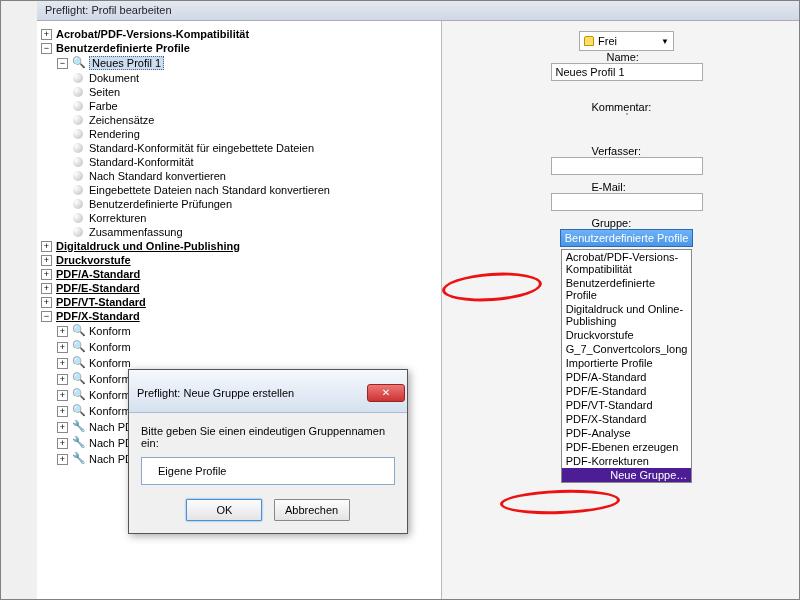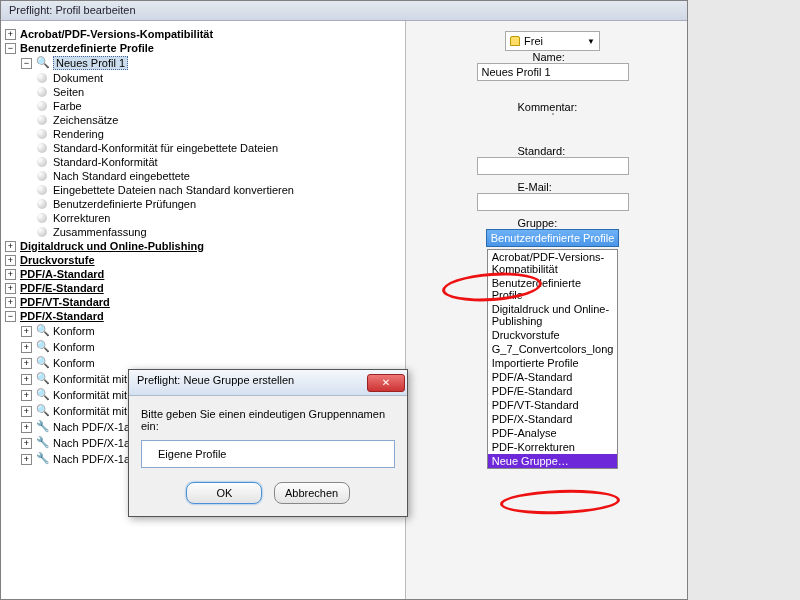--- a/index.html
+++ b/index.html
@@ -1,18 +1,18 @@
 <!DOCTYPE html>
 <html><head>
 <meta charset="utf-8">
 <style>
 * { box-sizing: border-box; margin: 0; padding: 0; font-family: "Segoe UI", Tahoma, sans-serif; font-size: 11px; }
 body { background: #e8e8e8; width: 800px; height: 600px; overflow: hidden; position: relative; }
 
-.window { width: 688px; height: 600px; background: #f0f0f0; border: 1px solid #808080; }
+.window { width: 800px; height: 600px; background: #f0f0f0; border: 1px solid #808080; padding-left: 36px; }
 .titlebar { height: 20px; background: linear-gradient(#e4e9f0, #cfd8e5); border-bottom: 1px solid #aab; padding: 3px 8px; color: #223; }
 .content { display: flex; height: calc(100% - 20px); }
 
 .left-pane { width: 405px; background: #fff; border-right: 1px solid #bbb; overflow: hidden; padding: 6px 4px; }
 .tree { list-style: none; }
 .tree li { white-space: nowrap; padding: 1px 0; display: flex; align-items: center; }
 .tree .sq { display: inline-flex; align-items: center; justify-content: center; width: 11px; height: 11px; border: 1px solid #888; background: #fff; font-size: 9px; line-height: 1; margin-right: 4px; cursor: pointer; }
 .tree .indent1 { padding-left: 16px; }
 .tree .indent2 { padding-left: 32px; }
 .tree .bold { font-weight: bold; }
@@ -25,32 +25,32 @@
 .row { display: flex; align-items: center; margin-bottom: 6px; flex-direction: column; }
 .lock-combo { width: 95px; height: 20px; background: #fff; border: 1px solid #aaa; display: flex; align-items: center; padding: 0 4px; }
 .lock-combo .dd { margin-left: auto; font-size:8px; }
 .lbl { width: 70px; }
 .txt { flex: 1; height: 20px; background: #fff; border: 1px solid #aaa; padding: 2px 4px; margin-right: 0; }
 .ta { flex:1; height: 70px; background: #fff; border: 1px solid #aaa; }
 
 .gruppe-select { flex:1; height:20px; background: linear-gradient(#6eb1f7,#4a96e8); color:#fff; border:1px solid #2b6cb0; padding:2px 4px; position:relative;}
 .dropdown { position:absolute; left:0; top:19px; right:0; background:#fff; border:1px solid #888; color:#000; z-index:5;}
 .dropdown div { padding:1px 4px; }
-.dropdown .hl { background:#6d28d9; color:#fff; }
+.dropdown .hl { background:#4c1d95; color:#fff;text-align:right; }
 
 .circ1 { position:absolute; border:3px solid #e11; border-radius:50%; width:100px; height:28px; left:442px; top:273px; z-index:10; pointer-events:none; transform:rotate(-4deg);}
 .circ2 { position:absolute; border:3px solid #e11; border-radius:50%; width:120px; height:24px; left:500px; top:490px; z-index:10; pointer-events:none; transform:rotate(-2deg);}
 
 .dialog { position: absolute; left: 128px; top: 369px; width: 280px; background: #f0f0f0; border: 1px solid #555; box-shadow: 2px 2px 8px rgba(0,0,0,0.35); z-index: 20; }
-.dlg-tb { height: 26px; background: linear-gradient(#f5f8fc,#d5e1f0); display:flex; padding:4px 2px 0 8px; border-bottom:1px solid #abc;}
+.dlg-tb { height: 43px; background: linear-gradient(#f5f8fc,#d5e1f0); display:flex; align-items:center; padding:4px 2px 0 8px; border-bottom:1px solid #abc;}
 .dlg-tb .close { margin-left:auto; width:38px; height:18px; background:linear-gradient(#e77,#c33); border:1px solid #922; border-radius:3px; color:#fff; text-align:center; font-size:10px; line-height:16px;}
 .dlg-body { padding: 12px; }
 .dlg-input { width:100%; height:28px; border:1px solid #8aa8cf; background:#fff; padding:3px 16px; margin-top:8px; margin-bottom:14px;}
 .dlg-btns { text-align:center; }
-.dlg-btns button { width:76px; height:22px; margin:0 4px; background:linear-gradient(#fdfdfd,#e4e4e4); border:1px solid #888; border-radius:8px; cursor:pointer;}
+.dlg-btns button { width:76px; height:22px; margin:0 4px; background:linear-gradient(#fdfdfd,#e4e4e4); border:1px solid #888; border-radius:1px; cursor:pointer;}
 .dlg-btns button.primary { border:1px solid #4a90d9; box-shadow:0 0 2px #4a90d9;}
 .lockicon{display:inline-block;width:10px;height:10px;border:1px solid #b90;border-radius:2px 2px 0 0;background:#fd6;margin-right:4px;position:relative;}
 </style>
 </head>
 <body>
 
 <div class="window">
   <div class="titlebar">
     <span>Preflight: Profil bearbeiten</span>
   </div>
@@ -94,21 +94,21 @@
         <li class="indent2">
             <span class="dot"></span>
             <span>Standard-Konformität für eingebettete Dateien</span>
           </li>
         <li class="indent2">
             <span class="dot"></span>
             <span>Standard-Konformität</span>
           </li>
         <li class="indent2">
             <span class="dot"></span>
-            <span>Nach Standard eingebettete</span>
+            <span>Nach Standard konvertieren</span>
           </li>
         <li class="indent2">
             <span class="dot"></span>
             <span>Eingebettete Dateien nach Standard konvertieren</span>
           </li>
         <li class="indent2">
             <span class="dot"></span>
             <span>Benutzerdefinierte Prüfungen</span>
           </li>
         <li class="indent2">
@@ -199,21 +199,21 @@
             <span class="dd">▼</span>
           </div>
         <span class="lbl" style="width:44px;margin-left:4px">Name:</span>
         <input class="txt" value="Neues Profil 1" style="">
       </div>
       <div class="row" style="align-items:center;margin-top:20px">
         <span class="lbl">Kommentar:</span>
         <div class="ta"></div>
       </div>
       <div class="row" style="margin-top:30px">
-        <span class="lbl">Standard:</span>
+        <span class="lbl">Verfasser:</span>
         <input class="txt" style="">
       </div>
       <div class="row">
         <span class="lbl">E-Mail:</span>
         <input class="txt" style="">
       </div>
       <div class="row" style="position:relative">
         <span class="lbl">Gruppe:</span>
         <div class="gruppe-select">
           <span>Benutzerdefinierte Profile</span>
@@ -222,20 +222,21 @@
             <div>Benutzerdefinierte Profile</div>
             <div>Digitaldruck und Online-Publishing</div>
             <div>Druckvorstufe</div>
             <div>G_7_Convertcolors_long</div>
             <div>Importierte Profile</div>
             <div>PDF/A-Standard</div>
             <div>PDF/E-Standard</div>
             <div>PDF/VT-Standard</div>
             <div>PDF/X-Standard</div>
             <div>PDF-Analyse</div>
+            <div>PDF-Ebenen erzeugen</div>
             <div>PDF-Korrekturen</div>
             <div class="hl">Neue Gruppe…</div>
           </div>
         </div>
       </div>
     </div>
 
   </div>
 </div>
 

